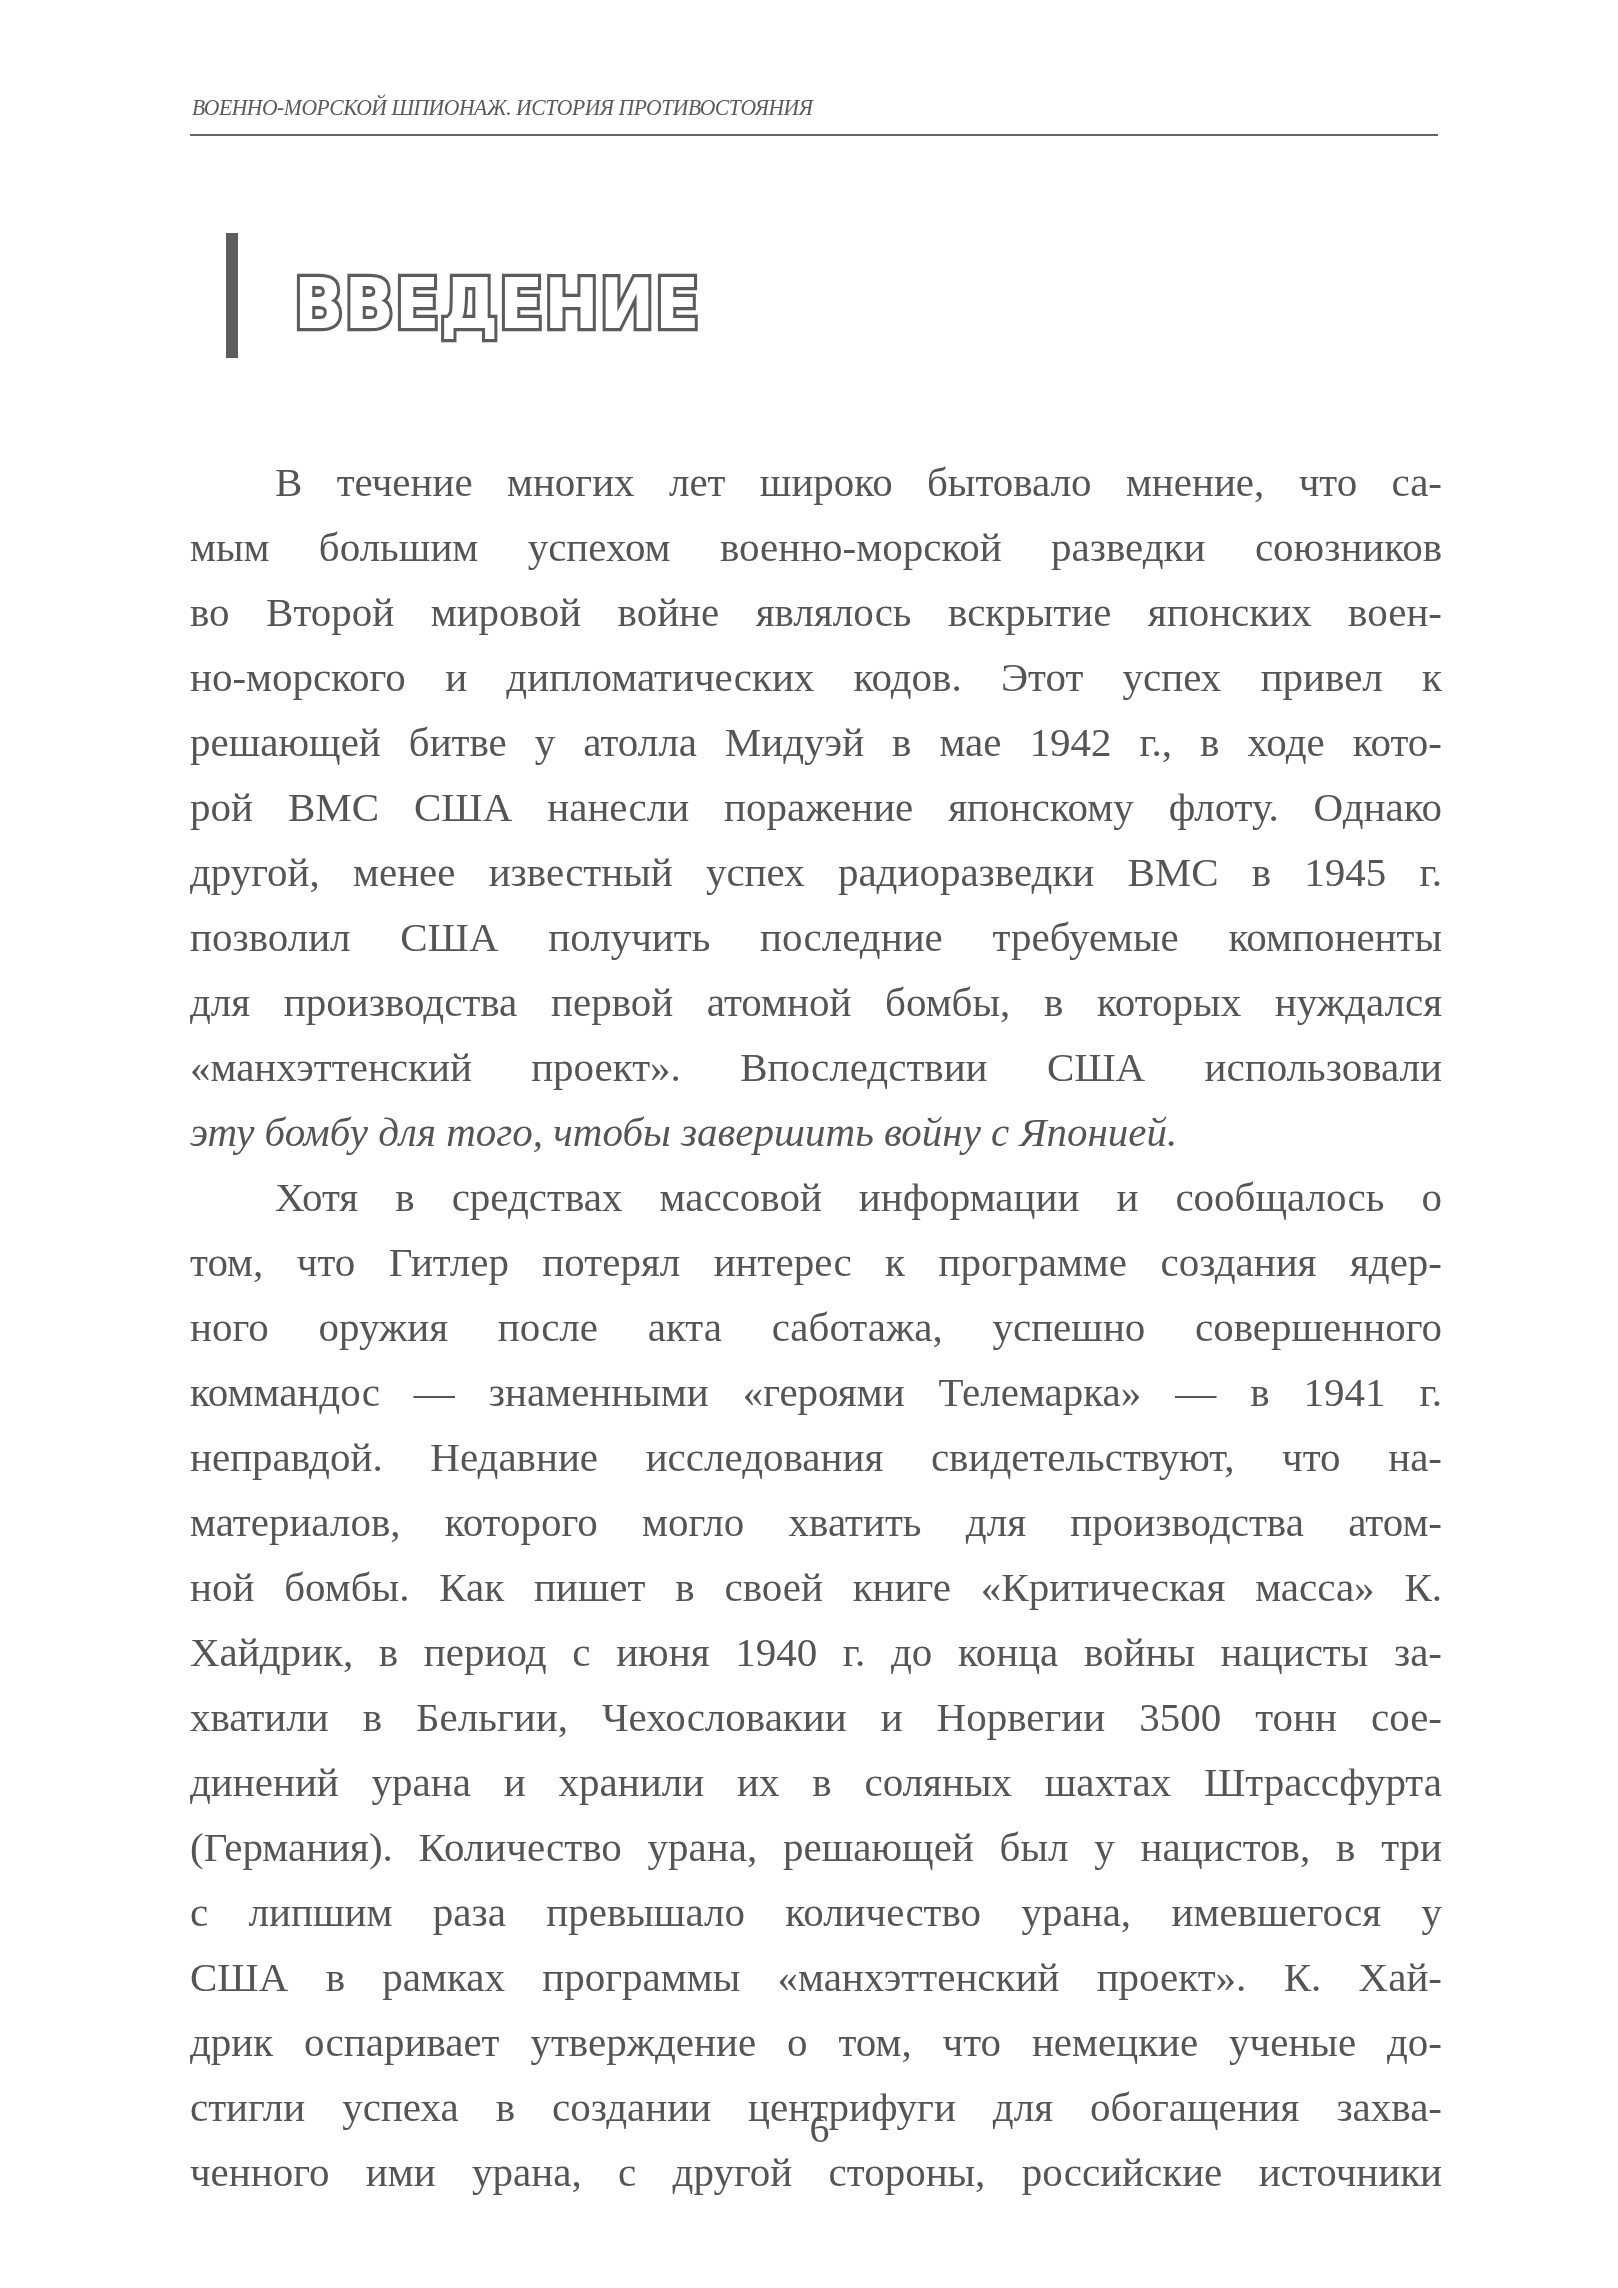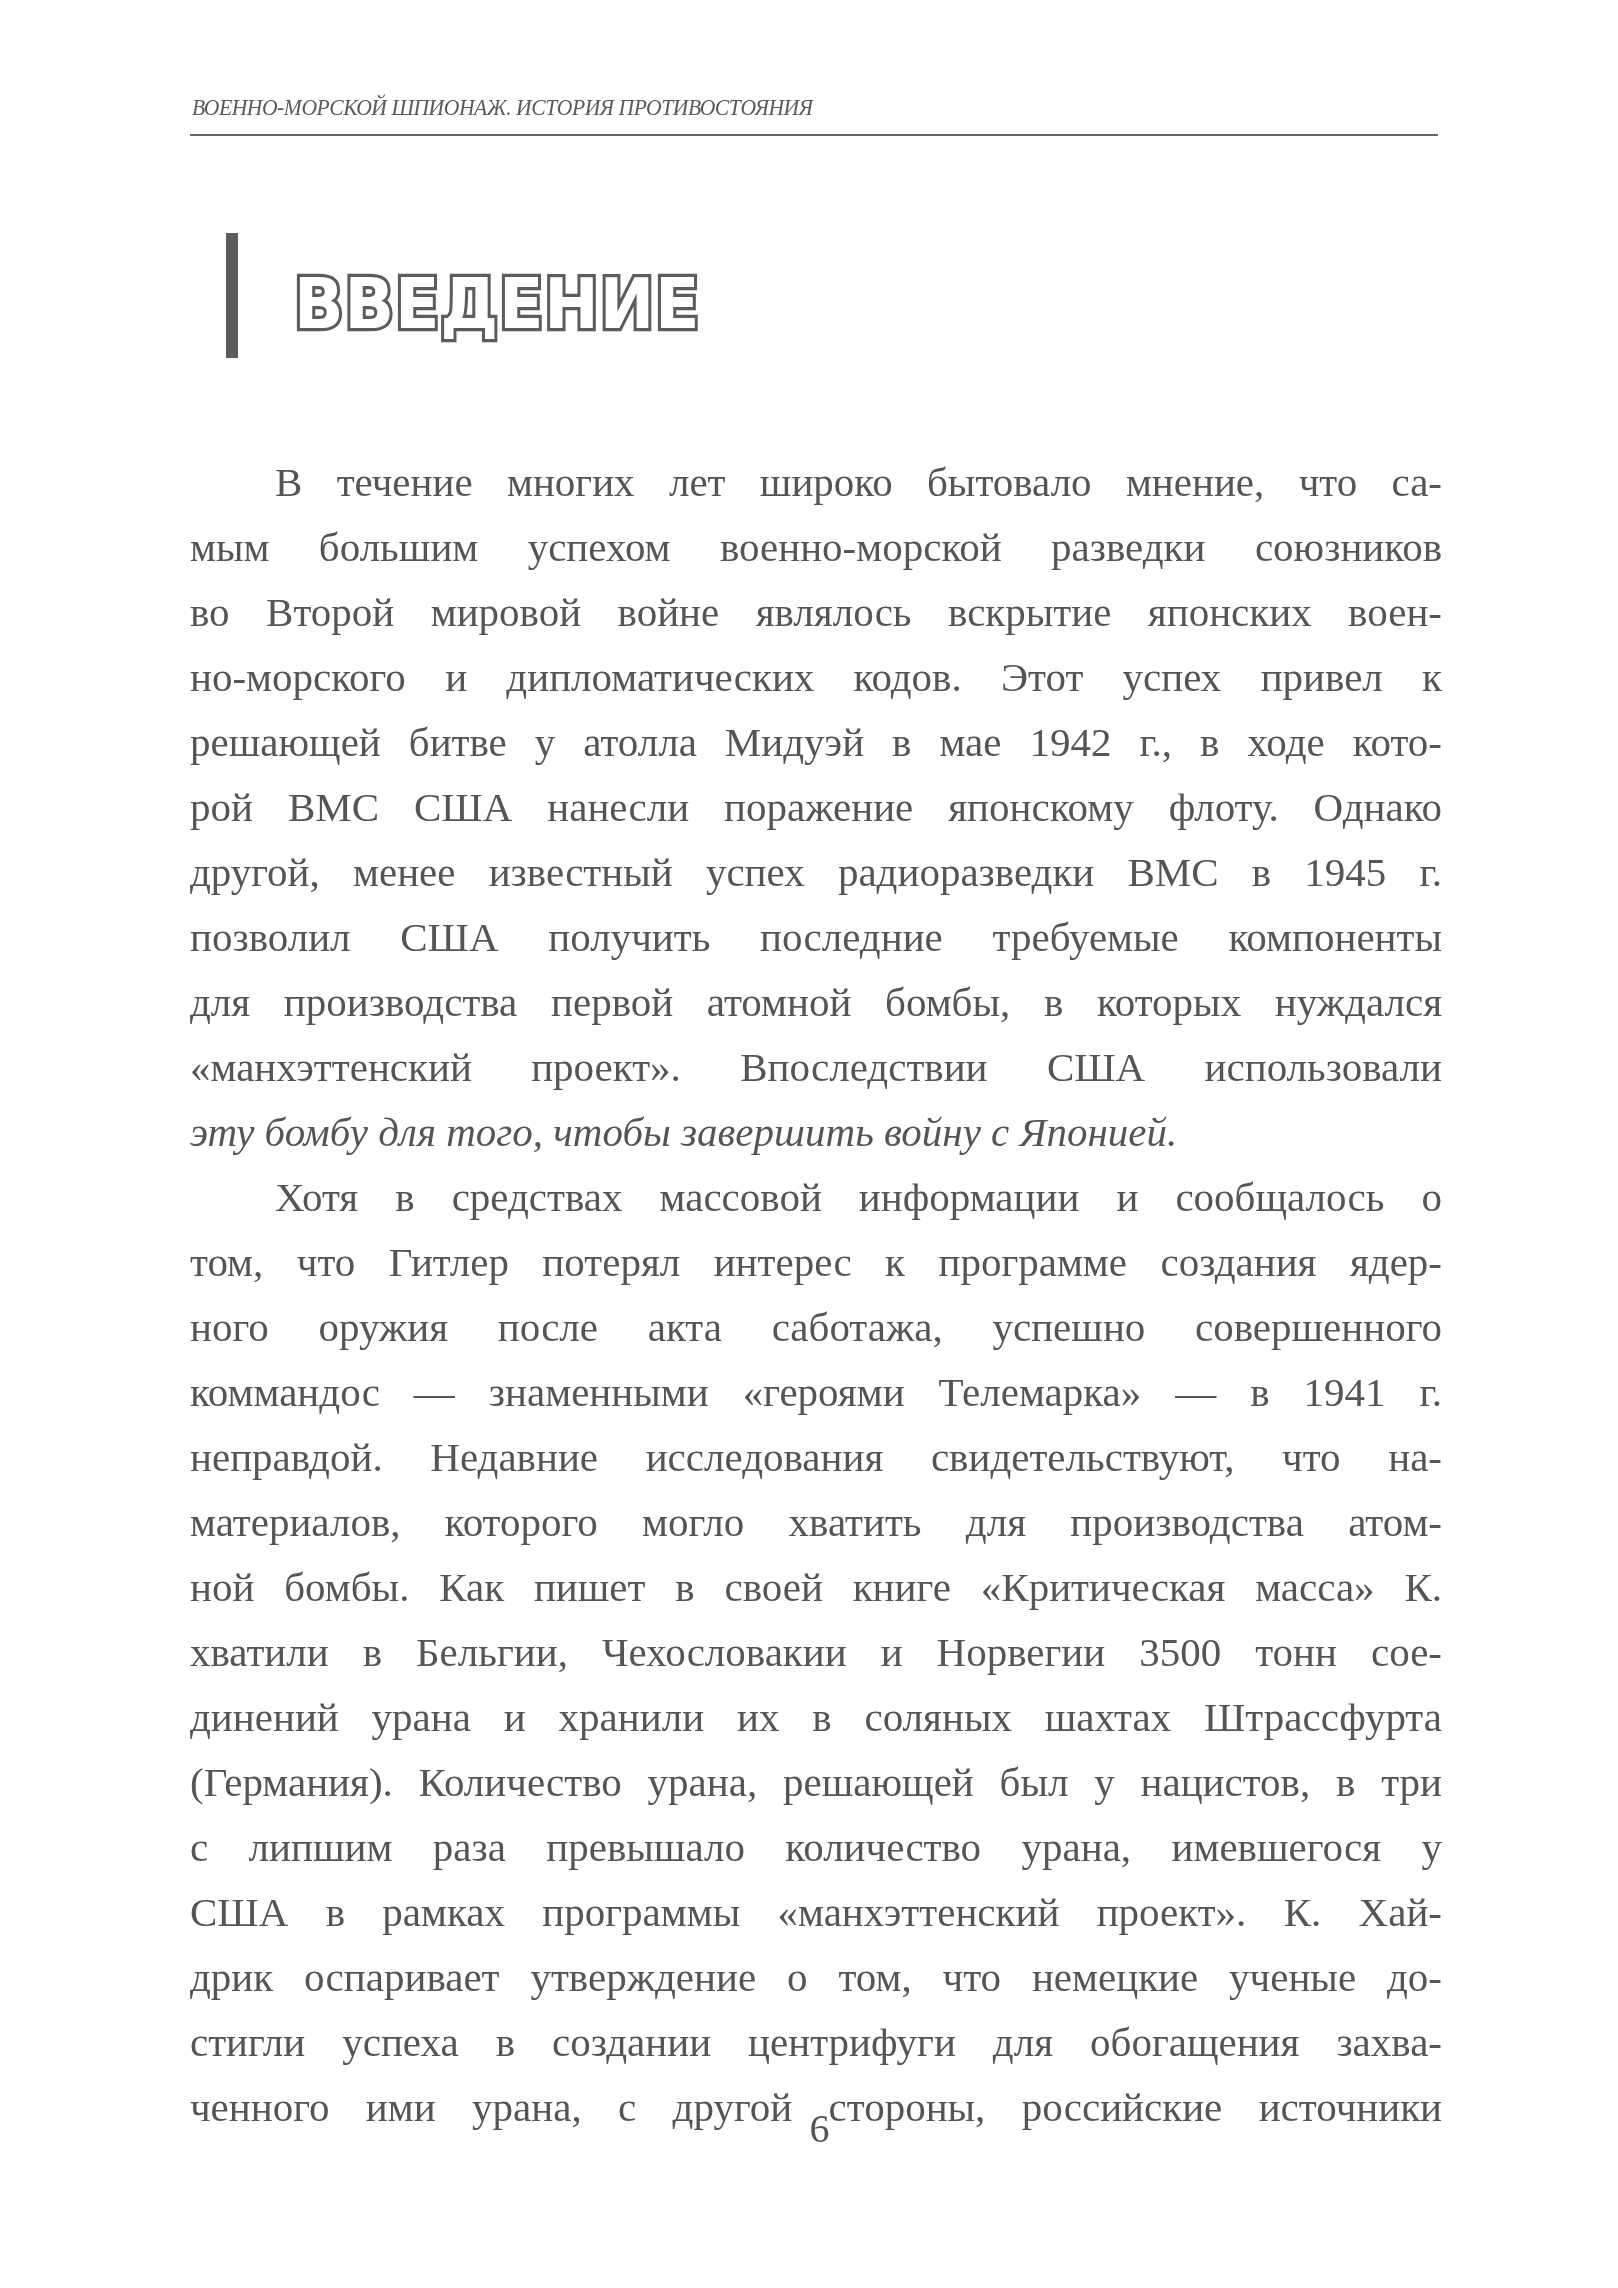--- a/index.html
+++ b/index.html
@@ -71,20 +71,21 @@
       <span class="line last">эту бомбу для того, чтобы завершить войну с Японией.</span>
     </div>
     <div>
       <span class="line indent">Хотя в средствах массовой информации и сообщалось о</span>
       <span class="line">том, что Гитлер потерял интерес к программе создания ядер-</span>
       <span class="line">ного оружия после акта саботажа, успешно совершенного</span>
       <span class="line">коммандос — знаменными «героями Телемарка» — в 1941 г.</span>
       <span class="line">неправдой. Недавние исследования свидетельствуют, что на-</span>
       <span class="line">материалов, которого могло хватить для производства атом-</span>
       <span class="line">ной бомбы. Как пишет в своей книге «Критическая масса» К.</span>
+      <span class="line">Хайдрик, в период с июня 1940 г. до конца войны нацисты за-</span>
       <span class="line">хватили в Бельгии, Чехословакии и Норвегии 3500 тонн сое-</span>
       <span class="line">динений урана и хранили их в соляных шахтах Штрассфурта</span>
       <span class="line">(Германия). Количество урана, решающей был у нацистов, в три</span>
       <span class="line">с липшим раза превышало количество урана, имевшегося у</span>
       <span class="line">США в рамках программы «манхэттенский проект». К. Хай-</span>
       <span class="line">дрик оспаривает утверждение о том, что немецкие ученые до-</span>
       <span class="line">стигли успеха в создании центрифуги для обогащения захва-</span>
       <span class="line">ченного ими урана, с другой стороны, российские источники</span>
 
     </div>

